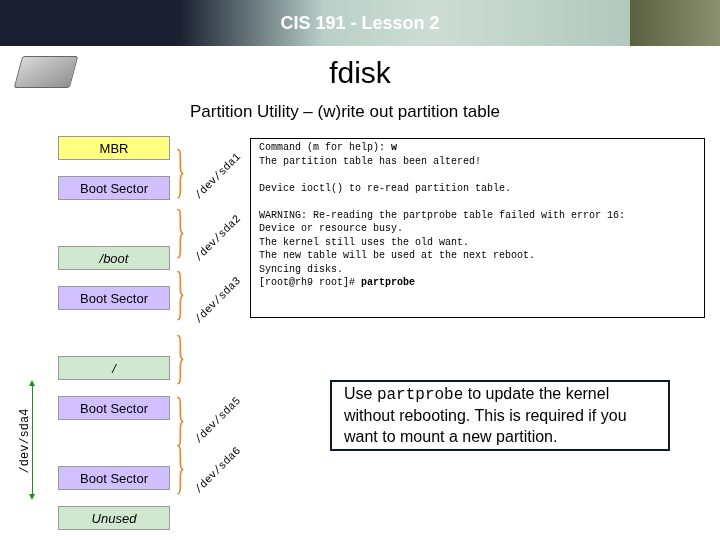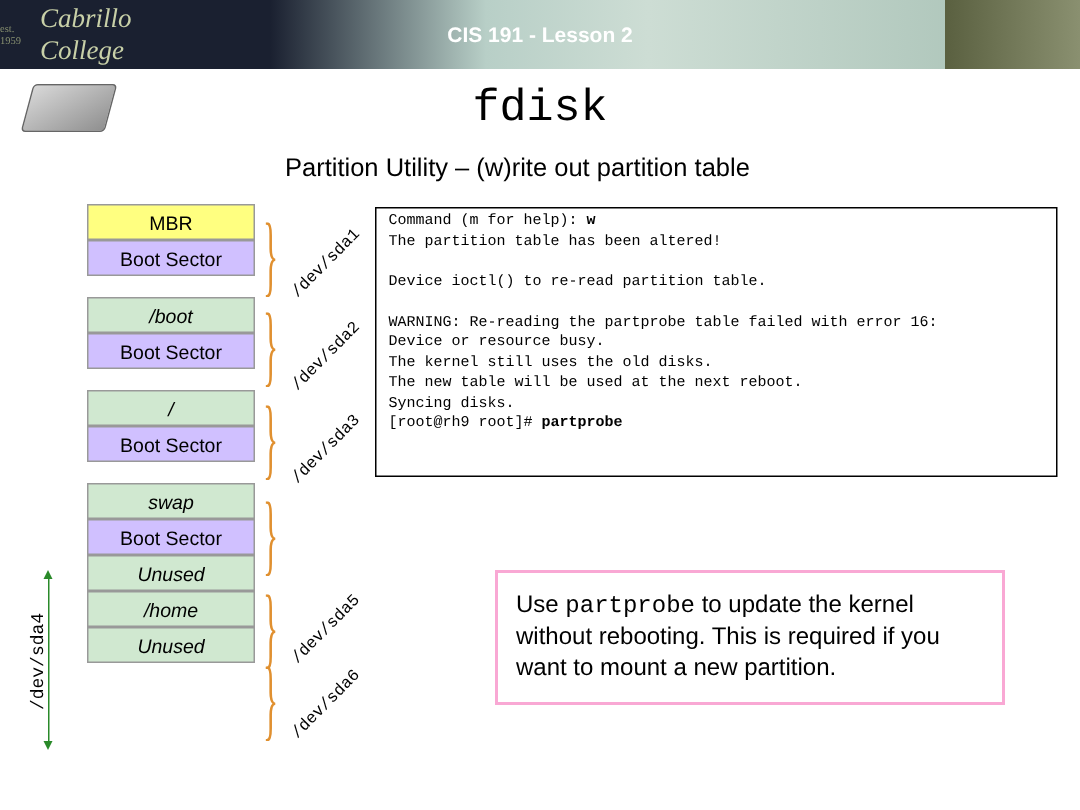--- a/index.html
+++ b/index.html
@@ -1,53 +1,49 @@
 <!DOCTYPE html>
 <html><head>
 <meta charset="utf-8">
 <style>
   * { box-sizing: border-box; margin: 0; padding: 0; }
   body { width: 720px; height: 540px; font-family: Arial, sans-serif; background: #fff; overflow: hidden; position: relative; }
   .banner { height: 46px; background: linear-gradient(to right, #1a2030 0%, #1a2030 25%, #b8cfc7 45%, #cdddd4 60%, #a5bfb3 100%); position: relative; display: flex; align-items: center; }
   .logo { width: 140px; height: 100%; background: #1a2030; color: #c8d0a8; font-family: Georgia, serif; font-style: italic; font-size: 18px; display: flex; align-items: center; justify-content: center; }
   .logo .est { font-size: 7px; font-style: normal; margin-right: 3px; color: #889070; }
-  .lesson-title { position: absolute; left: 50%; transform: translateX(-50%); color: #fff; font-size: 14px; font-weight: bold; }
+  .lesson-title { position: absolute; left: 50%; transform: translateX(-50%); color: #fff; font-size: 18px; font-weight: bold; }
   .photo { position: absolute; right: 0; width: 90px; height: 100%; background: linear-gradient(to right, #5a6040, #8a9070); }
   .hdd { position: absolute; left: 18px; top: 56px; width: 60px; height: 40px; }
   .hdd-body { width: 56px; height: 32px; background: linear-gradient(145deg, #d8d8d8, #909090); border-radius: 3px; transform: skewX(-15deg); border: 1px solid #666; }
-  .main-title { position: absolute; left: 0; right: 0; top: 56px; text-align: center; font-size: 30px; font-family: Liberation Mono, monospace; }
+  .main-title { position: absolute; left: 0; right: 0; top: 56px; text-align: center; font-size: 30px; font-family: Liberation Sans, sans-serif; }
   .subtitle { position: absolute; left: 190px; top: 102px; font-size: 17px; font-family: Verdana, sans-serif; }
   .stack { position: absolute; left: 58px; top: 136px; width: 112px; }
-  .block { height: 24px; border: 1px solid #999; display: flex; align-items: center; justify-content: center; font-size: 13px; margin-bottom: 0; }
+  .block { height: 24px; border: 1px solid #999; display: flex; align-items: center; justify-content: center; font-size: 13px; margin-bottom: 16px; }
   .mbr { background: #ffff80; }
   .bs { background: #d0c0ff; }
   .gap { height: 14px; border: none; }
   .mount { background: #d0e8d0; font-style: italic; }
   .free { background: #e0e0e0; }
   .sda4-label { position: absolute; left: 15px; top: 394px; width: 14px; height: 92px; }
   .sda4-txt { transform: rotate(-90deg); transform-origin: center; font-family: "Courier New", monospace; font-size: 12px; position: absolute; top: 40px; left: -22px; white-space: nowrap; }
   .sda4-arrow { position: absolute; left: 32px; top: 384px; width: 1px; height: 112px; background: #2a8a2a; }
   .sda4-arrow::before, .sda4-arrow::after { content: ""; position: absolute; left: -3px; width: 0; height: 0; border-left: 3.5px solid transparent; border-right: 3.5px solid transparent; }
   .sda4-arrow::before { top: -4px; border-bottom: 6px solid #2a8a2a; }
   .sda4-arrow::after { bottom: -4px; border-top: 6px solid #2a8a2a; }
   .diag { position: absolute; font-family: "Courier New", monospace; font-size: 11px; transform: rotate(-45deg); white-space: nowrap; }
   .brace { position: absolute; color: #e09030; font-size: 60px; font-family: Georgia, serif; transform: scaleX(0.35) scaleY(1.0); }
   .terminal { position: absolute; left: 250px; top: 138px; width: 455px; height: 180px; background: #fff; border: 1px solid #000; padding: 2px 8px; font-family: "Courier New", monospace; font-size: 10px; line-height: 1.35; }
   .terminal .bold { font-weight: bold; }
-  .note { position: absolute; left: 330px; top: 380px; width: 340px; border: 2px solid #f9a8d4; padding: 12px 12px; font-size: 16px; line-height: 1.3; }
+  .note { position: absolute; left: 330px; top: 380px; width: 340px; border: 2px solid #0f172a; padding: 2px 12px; font-size: 16px; line-height: 1.3; }
   .note .mono { font-family: "Courier New", monospace; }
 </style>
 </head>
 <body>
 
 <div class="banner">
-  <div class="logo">
-    <span class="est">est. 1959</span>
-    <span>Cabrillo College</span>
-  </div>
   <div class="lesson-title">CIS 191 - Lesson 2</div>
   <div class="photo"></div>
 </div>
 
 <div class="hdd">
     <div class="hdd-body"></div>
   </div>
 
 <div class="main-title">fdisk</div>
 <div class="subtitle">Partition Utility – (w)rite out partition table</div>
@@ -55,21 +51,20 @@
 <div class="stack">
   <div class="block mbr">MBR</div>
   <div class="block bs">Boot Sector</div>
   <div class="block gap"></div>
   <div class="block mount">/boot</div>
   <div class="block bs">Boot Sector</div>
   <div class="block gap"></div>
   <div class="block mount">/</div>
   <div class="block bs">Boot Sector</div>
   <div class="block gap"></div>
-  <div class="block mount">swap</div>
   <div class="block bs">Boot Sector</div>
   <div class="block mount">Unused</div>
   <div class="block mount">/home</div>
   <div class="block mount">Unused</div>
   <div class="block gap"></div>
 </div>
 
 <div class="sda4-arrow"></div>
 <div class="sda4-label">
   <div class="sda4-txt">/dev/sda4</div>
@@ -87,21 +82,21 @@
 <div class="diag" style="left:188px; top:294px;">/dev/sda3</div>
 <div class="diag" style="left:188px; top:414px;">/dev/sda5</div>
 <div class="diag" style="left:188px; top:464px;">/dev/sda6</div>
 
 <div class="terminal">
   <span>Command (m for help): </span><span class="bold">w</span><br>
   <span>The partition table has been altered!</span><br><br>
   <span>Device ioctl() to re-read partition table.</span><br><br>
   <span>WARNING: Re-reading the partprobe table failed with error 16:</span><br>
   <span>Device or resource busy.</span><br>
-  <span>The kernel still uses the old disks.</span><br>
+  <span>The kernel still uses the old want.</span><br>
   <span>The new table will be used at the next reboot.</span><br>
   <span>Syncing disks.</span><br>
   <span>[root@rh9 root]# </span><span class="bold">partprobe</span>
 </div>
 
 <div class="note">
   <span>Use </span><span class="mono">partprobe</span><span> to update the kernel without rebooting.  This is required if you want to mount a new partition.</span>
 </div>
 
 </body></html>

